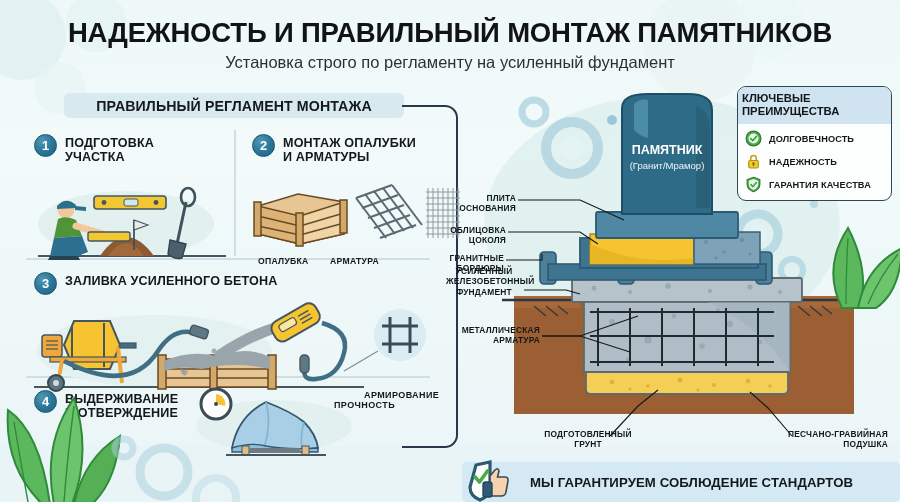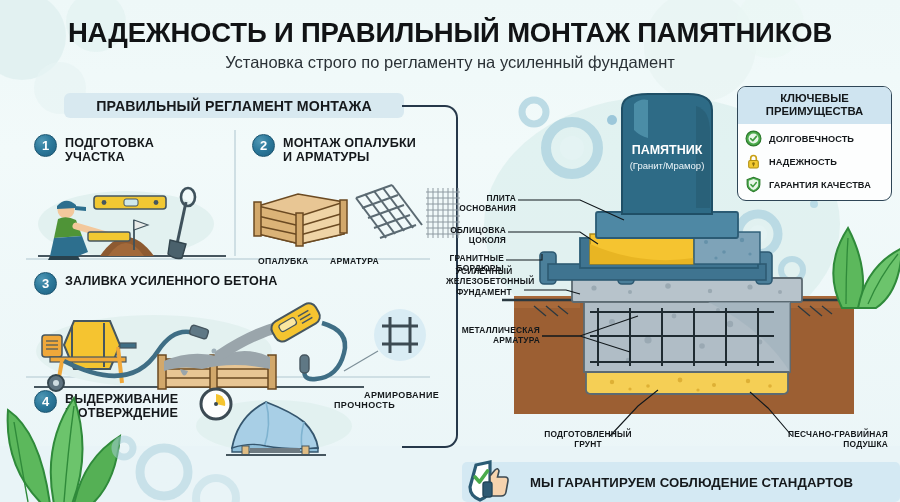--- a/index.html
+++ b/index.html
@@ -52,21 +52,21 @@
 
   
   .right-panel { position:absolute; left:462px; top:84px; width:438px; height:375px; }
 
   
   .kbox {
     position:absolute; right:8px; top:2px; width:155px;
     background:#fdfefe; border:1.8px solid #2e4556; border-radius:9px; overflow:hidden;
   }
   .kbox-head {
-    background:#cfe4f0; padding:5px 4px 6px; text-align:center;
+    background:#cfe4f0; padding:5px 4px 6px; text-align:left;
     font-size:11.3px; font-weight:bold; color:#13171a; line-height:13px;
   }
   .kbox-body { padding:6px 7px 7px; display:flex; flex-direction:column; gap:6px; }
   .krow { display:flex; align-items:center; gap:7px; }
   .krow span.txt { font-size:9.2px; font-weight:bold; color:#14181b; letter-spacing:.1px; }
 
   
   .calloutL { position:absolute; font-size:8.4px; font-weight:bold; color:#14181b;
               letter-spacing:.2px; text-align:right; line-height:10.4px; }
   .calloutR { position:absolute; font-size:8.4px; font-weight:bold; color:#14181b;

